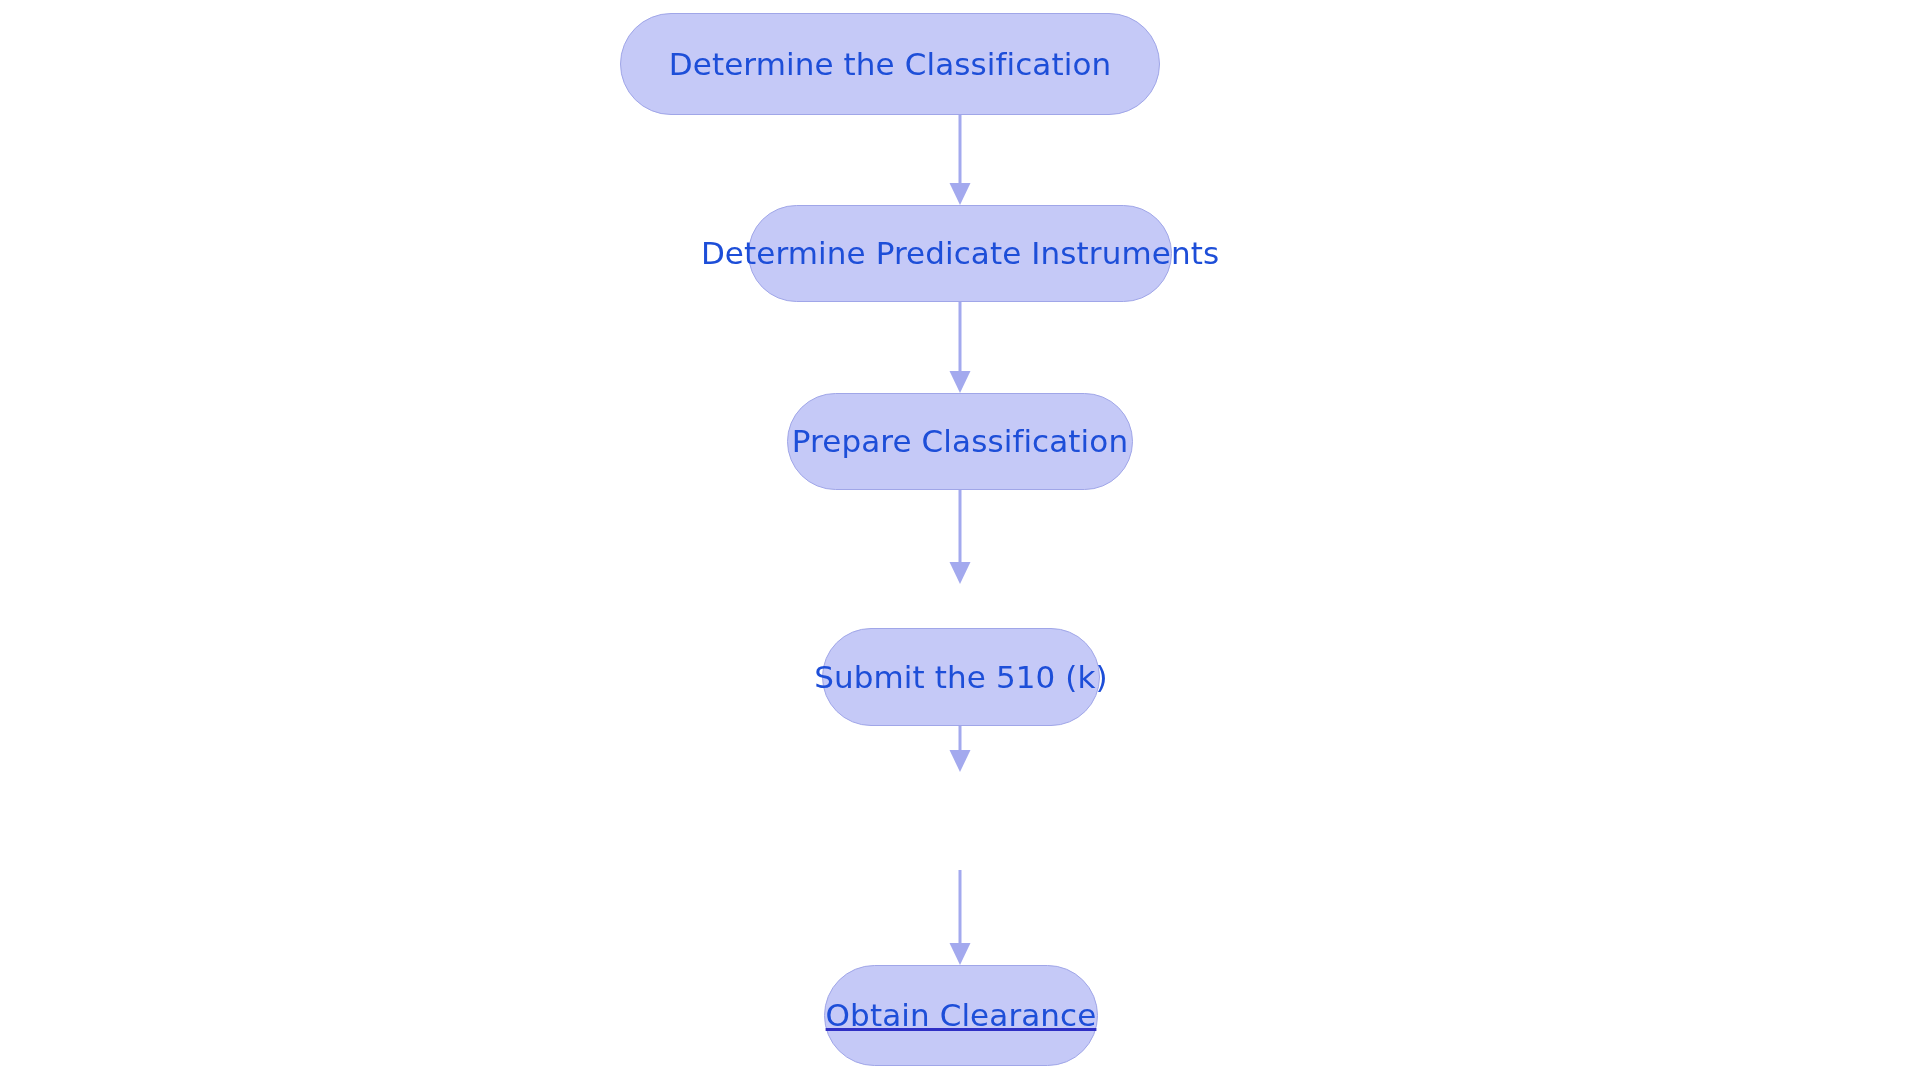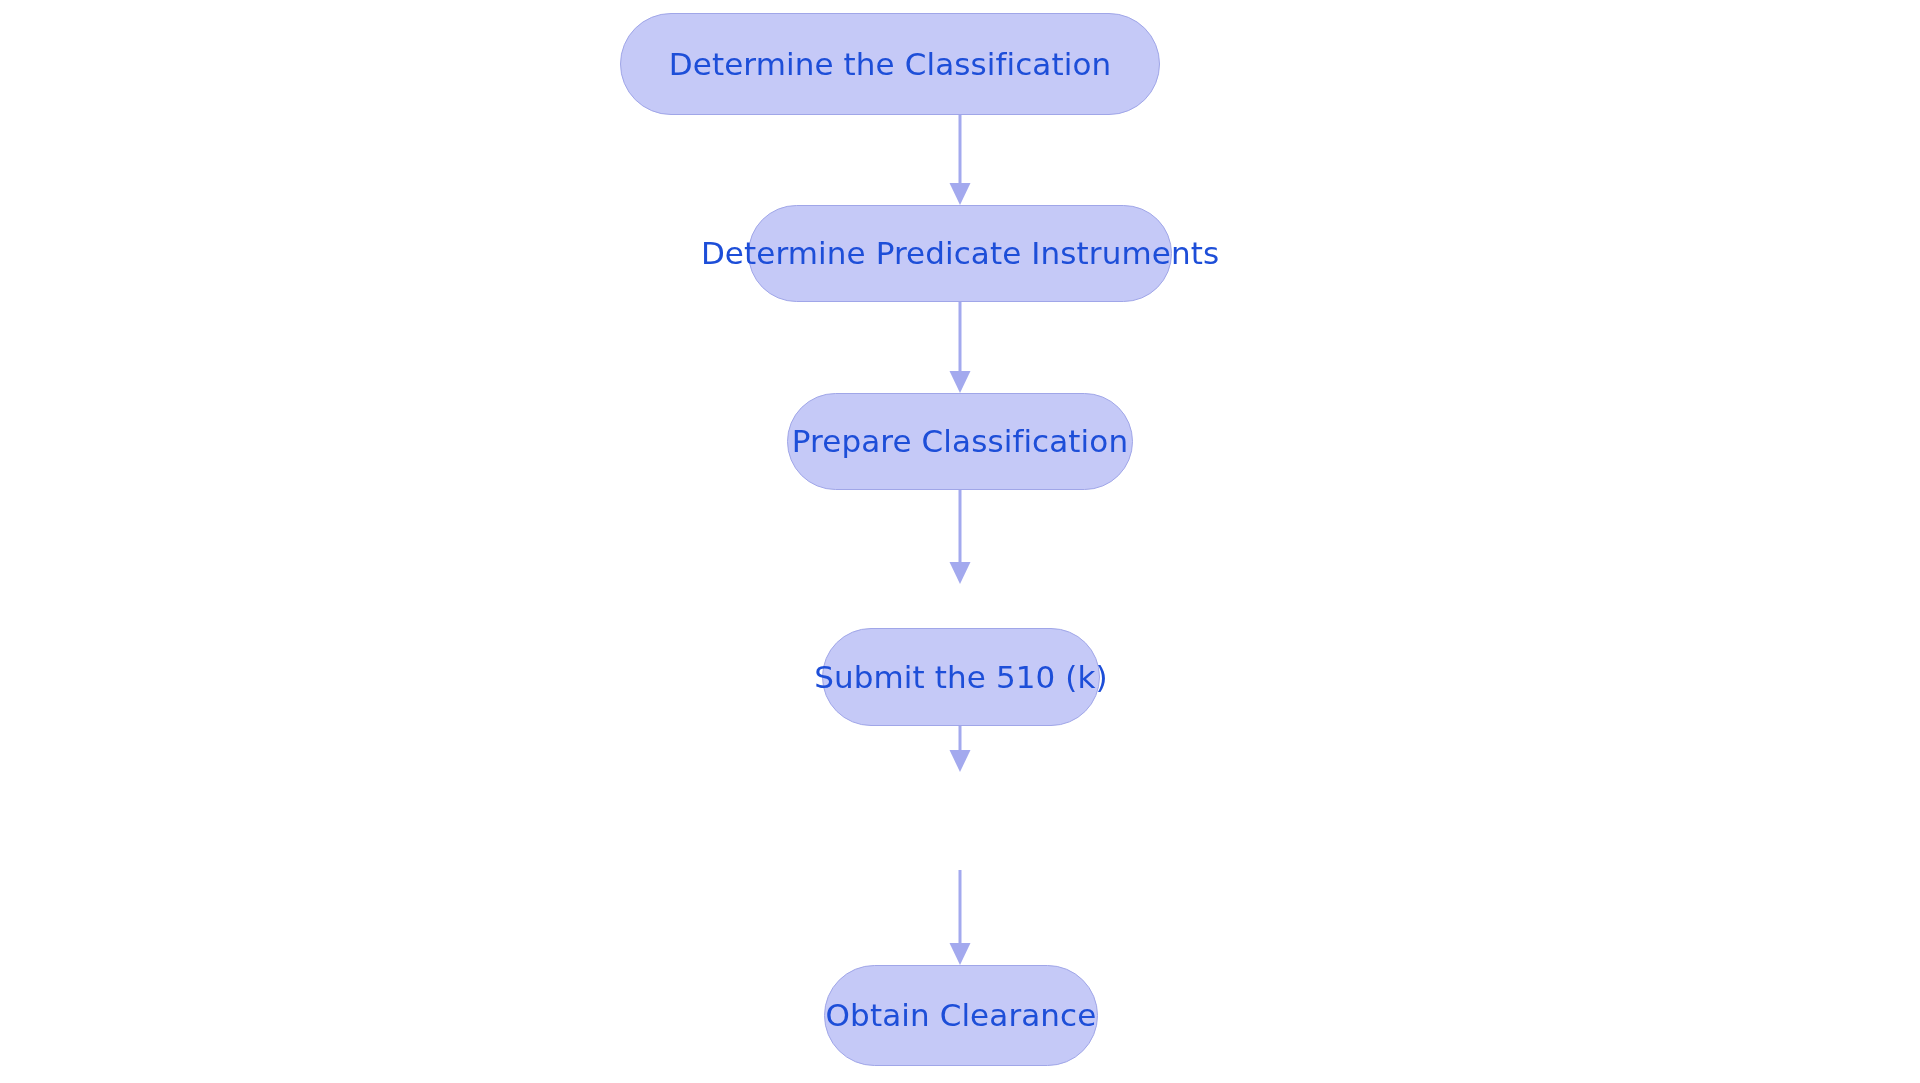--- a/index.html
+++ b/index.html
@@ -86,18 +86,18 @@
 
     <div class="flow-node" style="left: 787px; top: 393px; width: 346px; height: 97px; background: rgb(197, 201, 247); border-color: rgb(160, 166, 232); color: rgb(47, 47, 196);">
       <span class="node-label">Prepare Classification</span>
     </div>
 
     <div class="flow-node" style="left: 822px; top: 584px; width: 278px; height: 98px; background: rgb(197, 201, 247); border-color: rgb(160, 166, 232); color: rgb(47, 47, 196); margin-top: 44px;">
       <span class="node-label">Submit the 510 (k)</span>
     </div>
 
 
-    <div class="flow-node" style="left: 824px; top: 965px; width: 274px; height: 101px; background: rgb(197, 201, 247); border-color: rgb(160, 166, 232); color: rgb(47, 47, 196);">
+    <div class="flow-node" style="left: 824px; top: 965px; width: 274px; height: 101px; background: rgb(197, 201, 247); border-color: rgb(160, 166, 232); color: rgb(47, 47, 196); text-decoration: underline;">
       <span class="node-label">Obtain Clearance</span>
     </div>
 
   </div>
 </div>
 
 </body></html>

